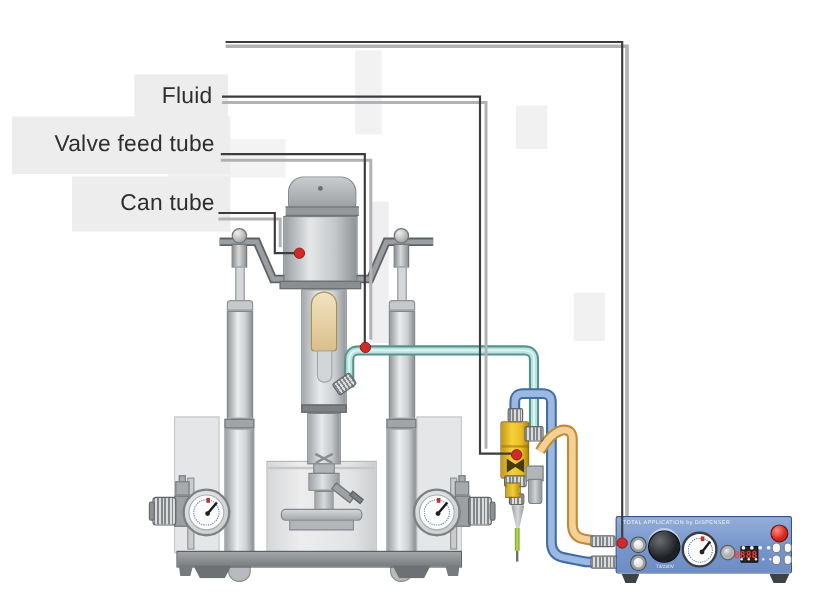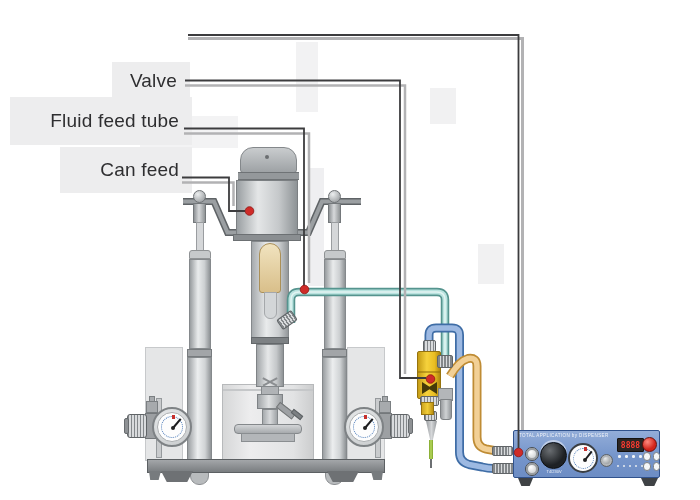--- a/index.html
+++ b/index.html
@@ -28,23 +28,23 @@
 
 <div class="stage">
 
   <div class="patch" style="left:296px;top:42px;width:22px;height:70px;background:#f2f2f3;"></div>
   <div class="patch" style="left:308px;top:168px;width:16px;height:118px;background:#efeff1;"></div>
   <div class="patch" style="left:140px;top:108px;width:38px;height:44px;background:#f3f3f4;"></div>
   <div class="patch" style="left:150px;top:116px;width:88px;height:32px;background:#f3f3f4;"></div>
   <div class="patch" style="left:478px;top:244px;width:26px;height:40px;background:#f1f1f2;"></div>
   <div class="patch" style="left:430px;top:88px;width:26px;height:36px;background:#f1f1f2;"></div>
 
-  <div class="lbl" style="left:112px;top:62px;width:78px;height:38px;">Valve</div>
-  <div class="lbl" style="left:10px;top:97px;width:182px;height:48px;">Fluid feed tube</div>
-  <div class="lbl" style="left:60px;top:147px;width:132px;height:46px;">Can feed</div>
+  <div class="lbl" style="left:112px;top:62px;width:78px;height:38px;">Fluid</div>
+  <div class="lbl" style="left:10px;top:97px;width:182px;height:48px;">Valve feed tube</div>
+  <div class="lbl" style="left:60px;top:147px;width:132px;height:46px;">Can tube</div>
 
   <div class="abs" style="left:222px;top:384px;width:92px;height:79px;z-index:6;
        background:linear-gradient(90deg,#d6d7d8,#ededee 30%,#e2e3e4 78%,#cccdce);
        border:1px solid #b7b9bb;">
     <div class="abs" style="left:0;top:4px;width:100%;height:2px;background:#c5c7c9;"></div>
   </div>
 
   <div class="abs" style="left:145px;top:347px;width:38px;height:114px;z-index:7;background:#e5e6e7;border:1px solid #c7c9cb;"></div>
   <div class="abs" style="left:347px;top:347px;width:38px;height:114px;z-index:7;background:#e5e6e7;border:1px solid #c7c9cb;"></div>
 
@@ -171,21 +171,21 @@
 
     <div class="abs circle" style="left:54px;top:12px;width:30px;height:30px;background:#fdfdfd;border:2px solid #3a3e42;">
       <div class="tick-ring" style="inset:2.5px;border-width:1.5px;"></div>
       <div class="abs" style="left:13.5px;top:2px;width:3px;height:3.5px;background:#c62f2c;"></div>
       <div class="needle" style="left:14px;top:4px;width:2px;height:11px;transform:rotate(38deg);"></div>
       <div class="abs circle" style="left:13px;top:13px;width:4px;height:4px;background:#222;"></div>
     </div>
 
     <div class="abs circle" style="left:86px;top:23px;width:13px;height:13px;background:radial-gradient(circle at 38% 32%,#e9ebec,#8f9396 70%);border:1px solid #5f6366;box-shadow:inset 0 0 0 2px #b3b6b9;"></div>
 
-    <div class="abs" style="left:103px;top:7px;width:27px;height:14px;background:#2b2624;border:1px solid #141210;border-radius:1px;display:flex;align-items:center;justify-content:center;">
+    <div class="abs" style="left:103px;top:24px;width:15px;height:14px;background:#2b2624;border:1px solid #141210;border-radius:1px;display:flex;align-items:center;justify-content:flex-end;">
       <span style="color:#ff3b30;font-family:'DejaVu Sans Mono',monospace;font-size:8px;font-weight:bold;letter-spacing:0;">8888</span>
     </div>
 
     <div class="abs circle" style="left:128px;top:6px;width:15px;height:15px;background:radial-gradient(circle at 35% 30%,#ff8a7e,#d2261c 60%);border:1.5px solid #6e100a;"></div>
 
     <div class="abs" style="left:104px;top:24px;width:24px;height:3px;display:flex;justify-content:space-between;">
       <i style="width:2.5px;height:2.5px;border-radius:50%;background:#f2f5f8;"></i>
       <i style="width:2.5px;height:2.5px;border-radius:50%;background:#f2f5f8;"></i>
       <i style="width:2.5px;height:2.5px;border-radius:50%;background:#f2f5f8;"></i>
       <i style="width:2.5px;height:2.5px;border-radius:50%;background:#f2f5f8;"></i>

